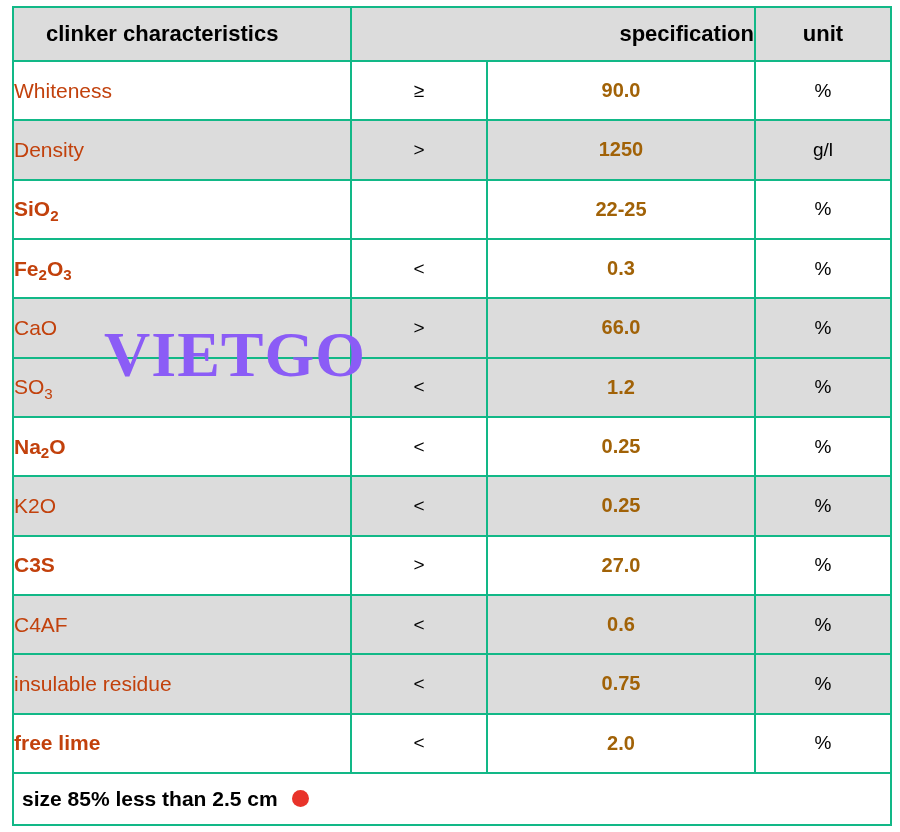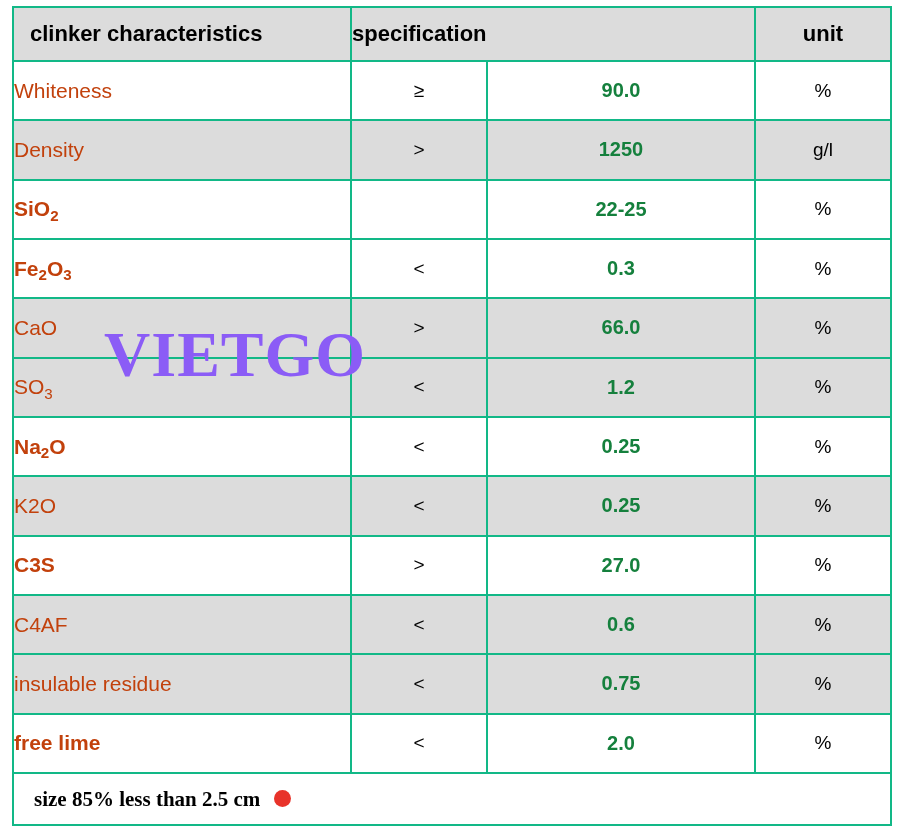--- a/index.html
+++ b/index.html
@@ -50,50 +50,49 @@
   }
   .cell-op {
     text-align: center;
     font-size: 19px;
     color: #000;
   }
   .cell-value {
     text-align: center;
     font-size: 20px;
     font-weight: bold;
-    color: #15803d;
+    color: #a16207;
   }
   .cell-unit {
     text-align: center;
     font-size: 19px;
     color: #000;
   }
   .bold { font-weight: bold; }
   .normal { font-weight: normal; }
 
   tr.header th {
     font-size: 22px;
     font-weight: bold;
     color: #000;
     height: 52px;
   }
-  tr.header th.h-name { text-align: left; padding-left: 16px; }
-  tr.header th.h-spec { text-align: left; }
+  tr.header th.h-name { text-align: left; padding-left: 32px; }
+  tr.header th.h-spec { text-align: right; }
   tr.header th.h-unit { text-align: center; }
 
   tr.data { height: 48px; }
 
   tr.footer td {
     height: 50px;
     font-size: 21px;
     font-weight: bold;
     text-align: left;
-    padding-left: 20px;
-    background: #ffffff;
-    font-family: Liberation Serif, serif;
+    padding-left: 8px;
+    background: #ffffff;
   }
   .dot {
     display: inline-block;
     width: 17px;
     height: 17px;
     border-radius: 50%;
     background: #e8332a;
     margin-left: 14px;
     vertical-align: middle;
     position: relative;

